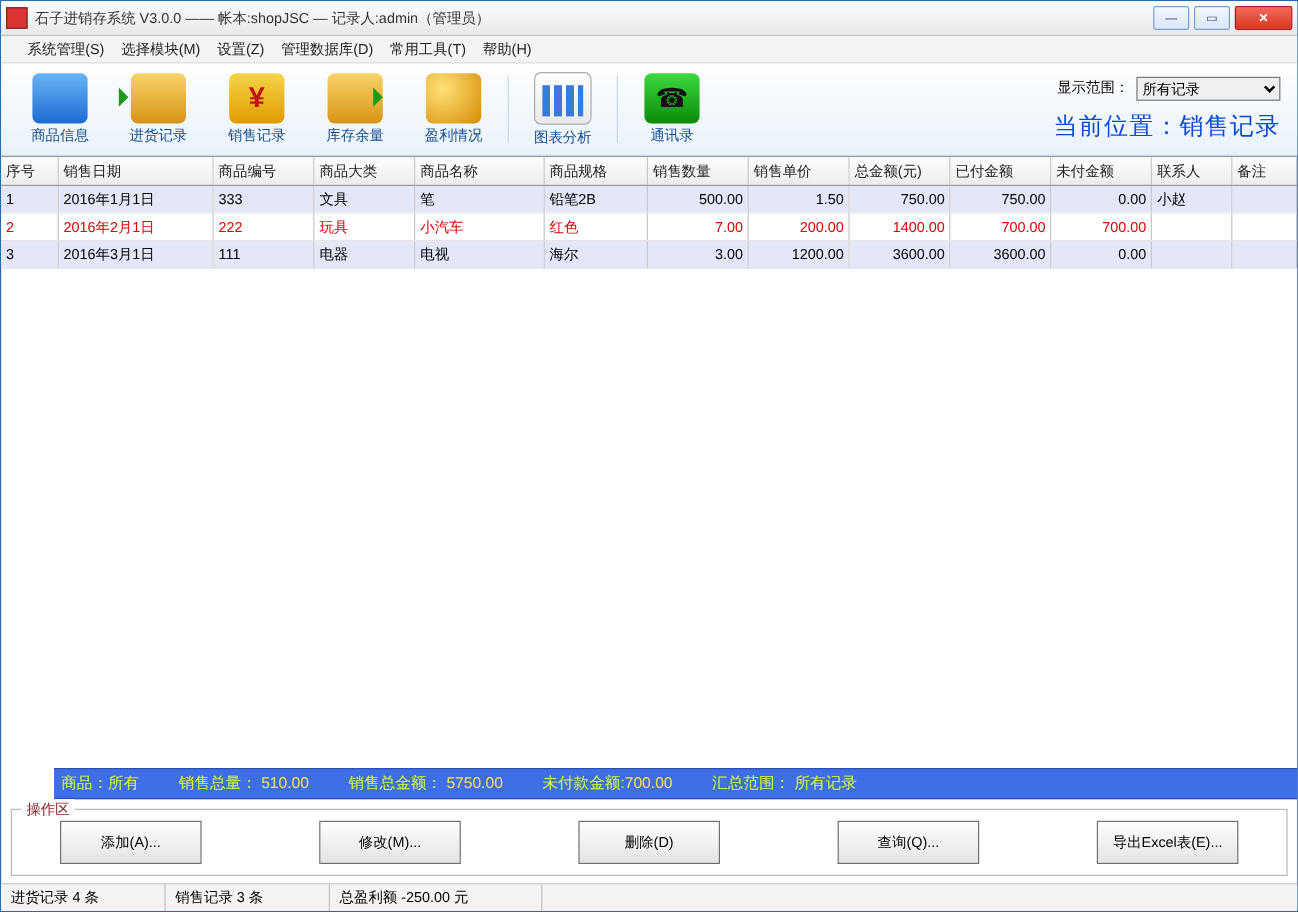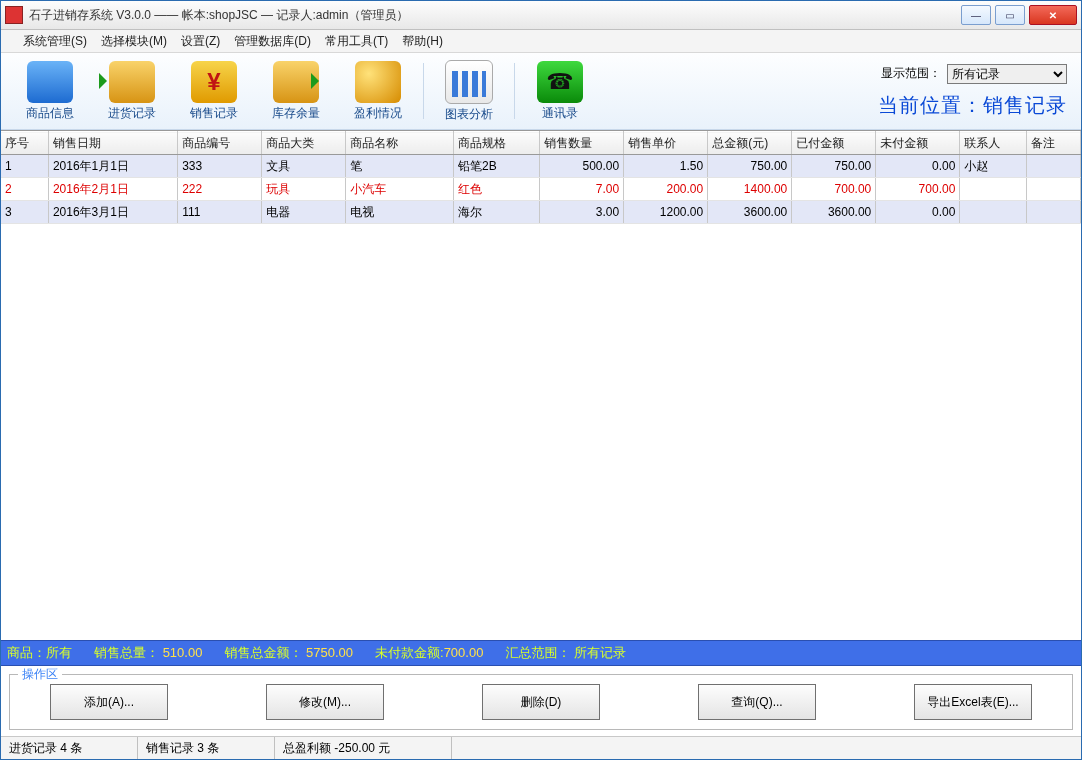--- a/index.html
+++ b/index.html
@@ -29,26 +29,26 @@
   table.grid{border-collapse:collapse;width:100%;table-layout:fixed;}
   table.grid th,table.grid td{border-right:1px solid #c8c8c8;padding:2px 4px;height:18px;white-space:nowrap;overflow:hidden;}
   table.grid thead th{background:linear-gradient(#fcfcfc,#ececec);border-bottom:1px solid #999;border-top:1px solid #fff;font-weight:normal;text-align:left;color:#222;}
   table.grid tbody td{border-bottom:1px solid #e4e4e4;}
   tr.even td{background:#e3e7f7;}
   tr.odd td{background:#fff;}
   tr .num{text-align:right;}
   tr.red td{color:#d00;}
   .grid-body{flex:1;background:#fff;}
   
-  .summary{height:24px;background:#3f6fe8;color:#d8ff2a;display:flex;align-items:center;padding:0 6px;font-size:13px;gap:22px;border-top:1px solid #2a4fb0;border-bottom:1px solid #2a4fb0;}
+  .summary{height:24px;background:#3f6fe8;color:#d8ff2a;display:flex;align-items:center;padding:0 6px;font-size:13px;gap:33px;border-top:1px solid #2a4fb0;border-bottom:1px solid #2a4fb0;margin-left:44px;}
   .summary span b{color:#ffe14a;font-weight:normal;}
   
   .ops-wrap{padding:8px 8px 6px 8px;}
   .ops{border:1px solid #b8b8b8;height:54px;position:relative;display:flex;align-items:center;justify-content:space-around;padding:0 20px;}
-  .ops .legend{position:absolute;top:-9px;left:8px;background:#fff;padding:0 4px;color:#3b82f6;}
+  .ops .legend{position:absolute;top:-9px;left:8px;background:#fff;padding:0 4px;color:#7f1d1d;}
   .btn{min-width:96px;height:26px;border:1px solid #707070;background:linear-gradient(#fdfdfd,#e4e4e4);display:flex;align-items:center;justify-content:center;padding:4px 10px;cursor:default;}
   
   .status{height:22px;border-top:1px solid #c8c8c8;display:flex;align-items:center;background:#f4f4f4;}
   .status .cell{border-right:1px solid #c0c0c0;height:100%;display:flex;align-items:center;padding:0 8px;}
   
   .i-blue{background:linear-gradient(#6ab3f7,#1d6bd1);}
   .i-box{background:linear-gradient(#f9d36a,#d79414);position:relative;}
   .i-box::before{content:"";position:absolute;left:-10px;top:12px;width:0;height:0;border:8px solid transparent;border-left-color:#1c9a1c;}
   .i-yen{background:linear-gradient(#f7d44a,#e09a00);display:flex;align-items:center;justify-content:center;color:#c01414;font-weight:bold;font-size:24px;}
   .i-yen::after{content:"¥";}

